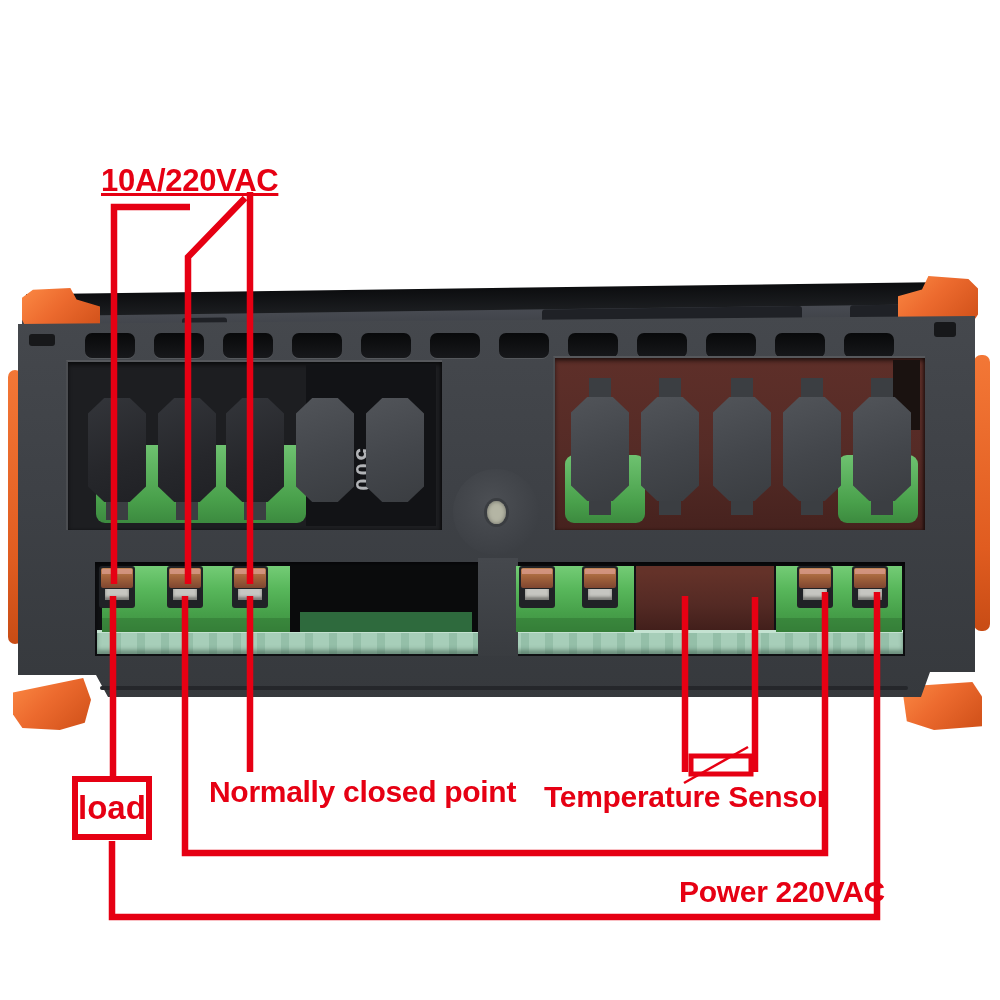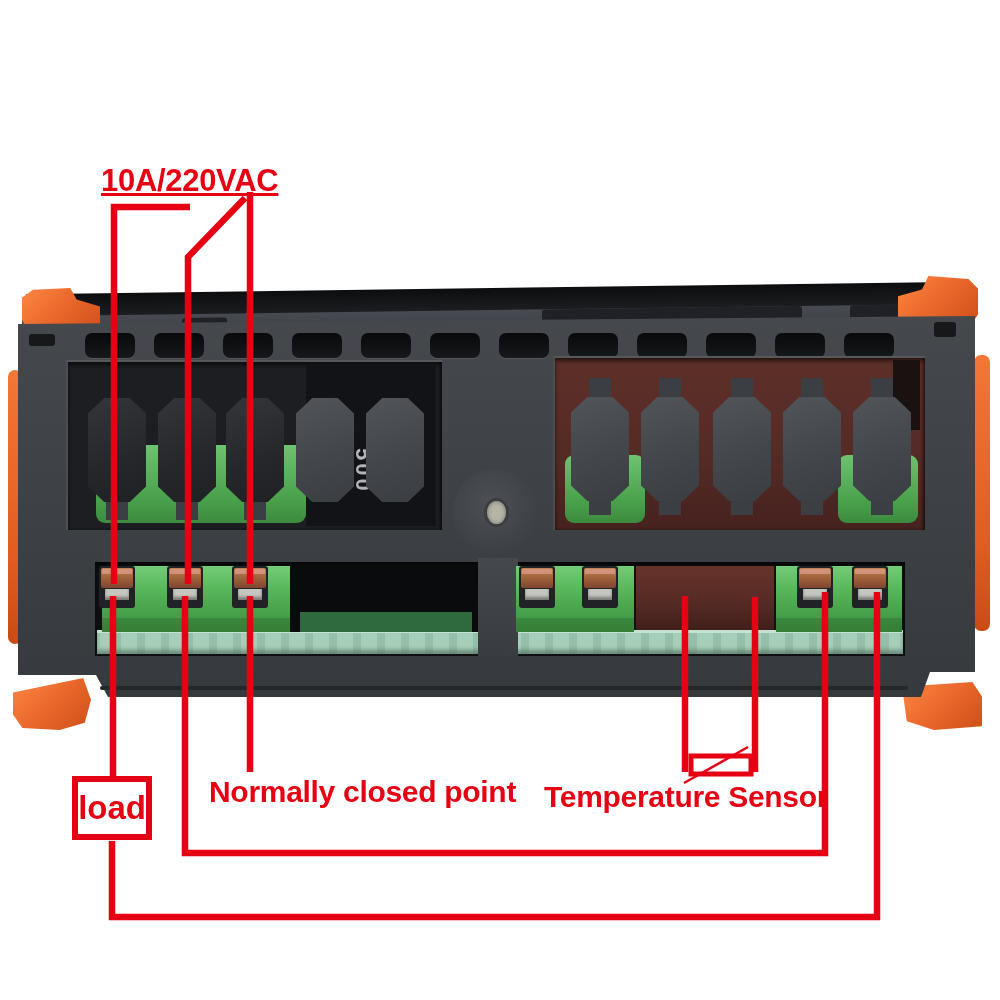--- a/index.html
+++ b/index.html
@@ -64,21 +64,21 @@
          box-shadow:inset 0 -3px 3px #7c7c78;}
   .pcb{left:97px;top:630px;width:806px;height:24px;
        background:repeating-linear-gradient(90deg,#a7ceb9 0 16px,#94bfa8 16px 24px);
        box-shadow:inset 0 3px 0 #c4e2d1, inset 0 -4px 4px rgba(60,90,75,.55);}
   .bshadow{left:100px;top:686px;width:808px;height:4px;background:#25272b;border-radius:2px;}
 
   
   .lbl{position:absolute;color:#e60013;font-weight:700;letter-spacing:-0.3px;white-space:nowrap;}
   #svg-overlay{left:0;top:0;pointer-events:none;}
   .loadbox{left:72px;top:776px;width:80px;height:64px;border:6px solid #e60013;background:#ffffff;
-           box-sizing:border-box;display:flex;align-items:center;justify-content:flex-end;
+           box-sizing:border-box;display:flex;align-items:center;justify-content:flex-start;
            color:#e60013;font-size:33px;font-weight:600;}
 </style>
 </head>
 <body>
 
 <div id="canvas">
 
   <div class="abs band1"></div>
   <div class="abs band2">
     <div class="blob" style="left:160px;top:4px;width:45px;height:12px;"></div>
@@ -211,13 +211,14 @@
       <line x1="684" y1="783" x2="748" y2="747" stroke="#e60013" stroke-width="2.5"></line>
     </g>
   </svg>
 
   <div class="lbl" style="left:101px;top:163px;font-size:31px;text-decoration:underline;">10A/220VAC</div>
   <div class="loadbox abs">
     <span>load</span>
   </div>
   <div class="lbl" style="left:544px;top:780px;font-size:30px;">Temperature Sensor</div>
   <div class="lbl" style="left:209px;top:775px;font-size:30px;">Normally closed point</div>
+  <div class="lbl" style="left:679px;top:875px;font-size:30px;">Power 220VAC</div>
 </div>
 
 </body></html>

